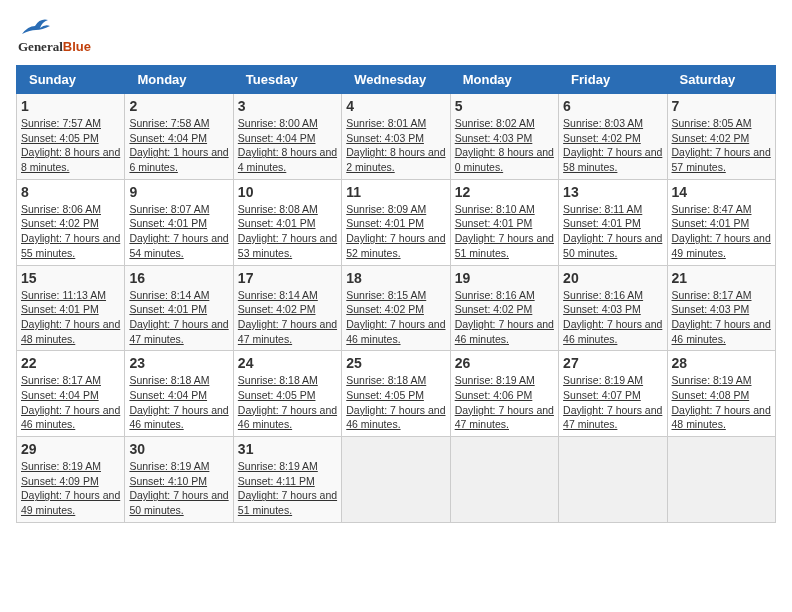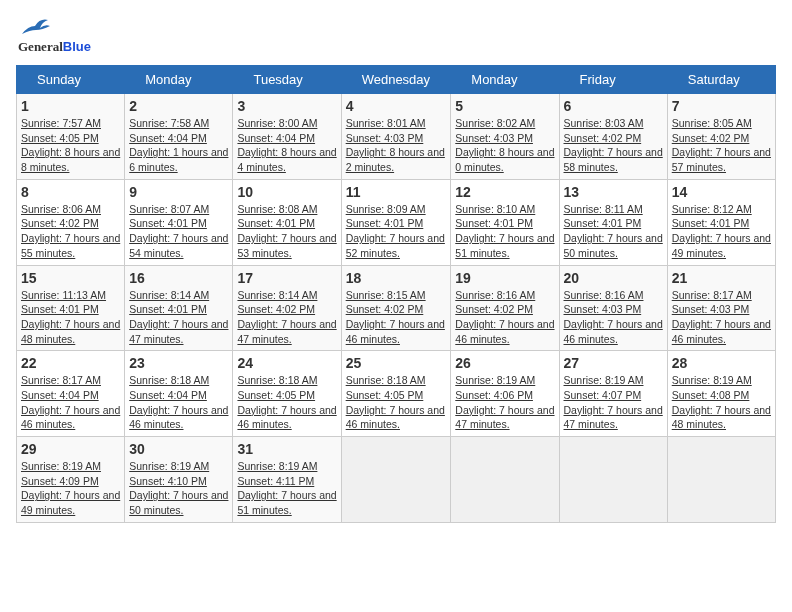--- a/index.html
+++ b/index.html
@@ -34,24 +34,24 @@
       color: #555;
     }
     table {
       width: 100%;
       border-collapse: collapse;
       font-size: 11px;
     }
     thead tr th {
       background-color: #2a6db5;
       color: #fff;
-      padding: 6px 20px;
+      padding: 6px 12px;
       text-align: left;
       font-size: 13px;
-      font-weight: normal;
+      font-weight: bold;
       border: 1px solid #2a6db5;
     }
     tbody tr td {
       border: 1px solid #ccc;
       vertical-align: top;
       padding: 4px;
       width: 108px;
       min-height: 80px;
       background: #fff;
     }
@@ -85,21 +85,21 @@
         <span style="color:#2a6db5;"></span><span style="color:#2a6db5;"></span>
       </div>
       <div style="color:#2a6db5; font-size:20px;">
         
         <svg width="30" height="22" viewBox="0 0 30 22">
           <path d="M15 10 Q20 2 28 4 Q22 6 20 12 Q25 8 30 10 Q22 14 16 14 Q10 14 2 18 Q8 10 15 10Z" fill="#2a6db5"></path>
         </svg>
       </div>
     </div>
     <div style="font-size:13px; color:#333; font-weight:bold; margin-top:-4px; margin-left:2px;">
-      <span style="color:#333;font-family:Liberation Serif, serif;">General</span><span style="color:#1d4ed8;">Blue</span>
+      <span style="color:#333;font-family:Liberation Serif, serif;">General</span><span style="color:#c2410c;">Blue</span>
     </div>
   </div>
   <div class="title-block">
     <div class="month-title"></div>
     <div class="location"></div>
   </div>
 </div>
 
 <table>
   <thead>
@@ -217,21 +217,21 @@
         <span class="day-num">13</span>
         <div class="day-info">
           <span>Sunrise: 8:11 AM</span><br>
           <span>Sunset: 4:01 PM</span><br>
           <span>Daylight: 7 hours and 50 minutes.</span>
         </div>
       </td>
         <td>
         <span class="day-num">14</span>
         <div class="day-info">
-          <span>Sunrise: 8:12 AM</span><br>
+          <span>Sunrise: 8:47 AM</span><br>
           <span>Sunset: 4:01 PM</span><br>
           <span>Daylight: 7 hours and 49 minutes.</span>
         </div>
       </td>
       </tr>
       <tr>
         <td>
         <span class="day-num">15</span>
         <div class="day-info">
           <span>Sunrise: 11:13 AM</span><br>

